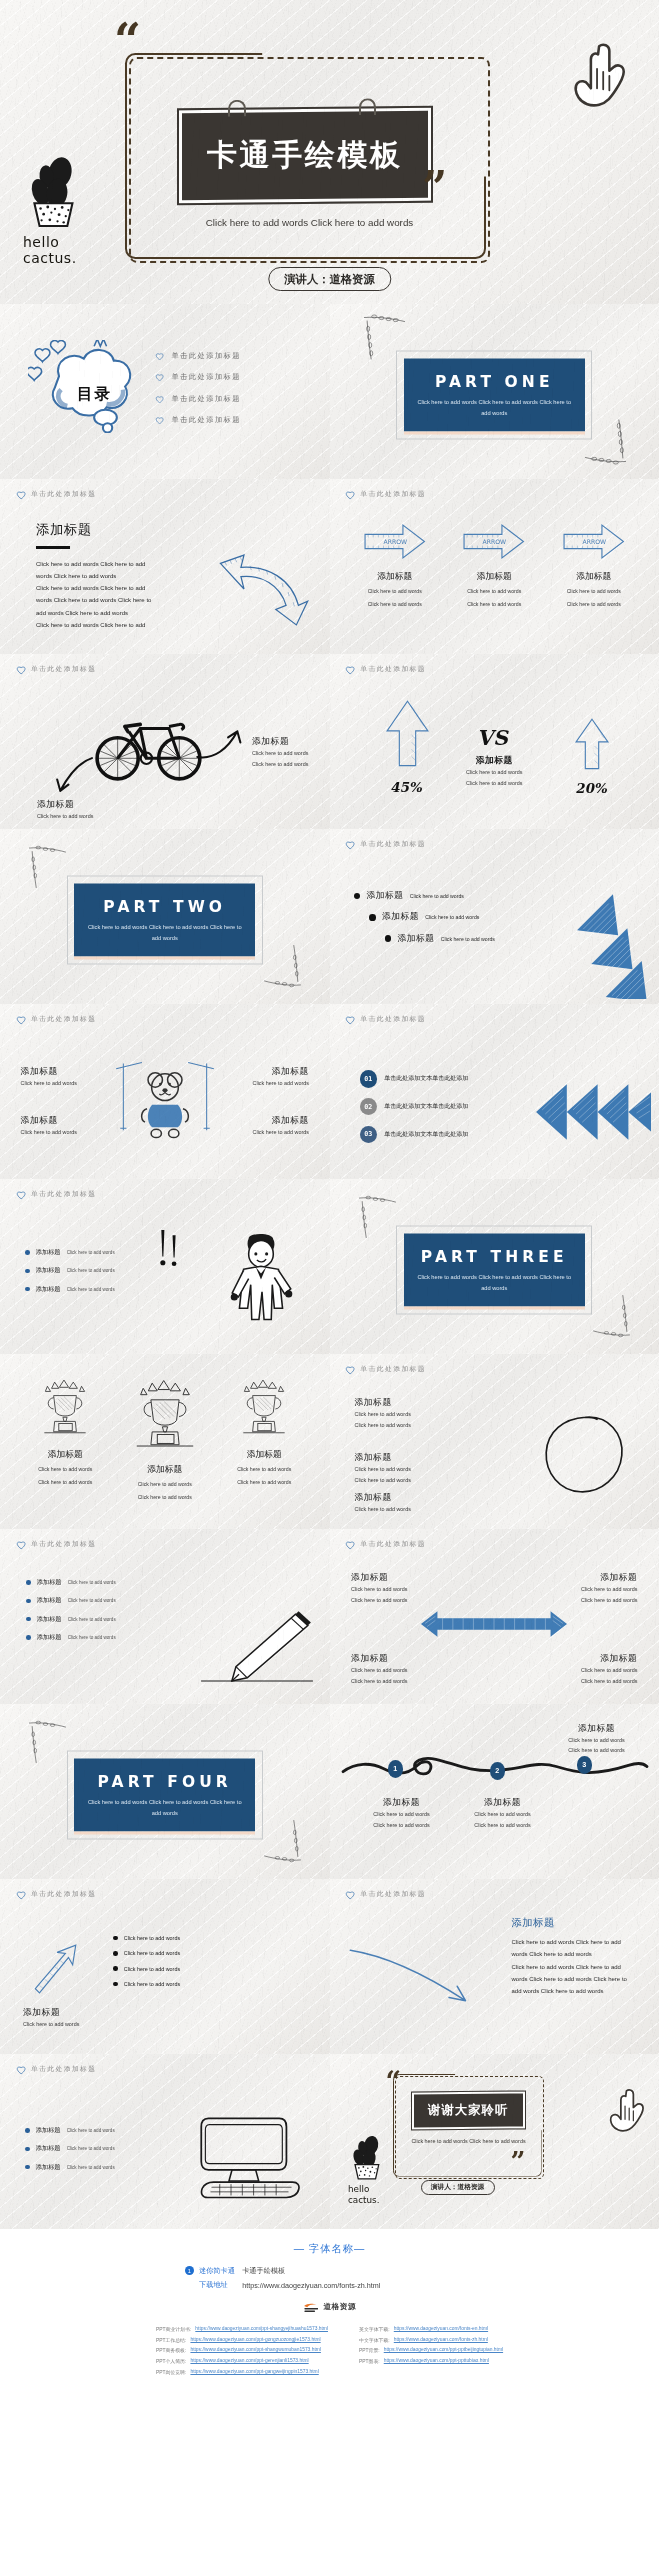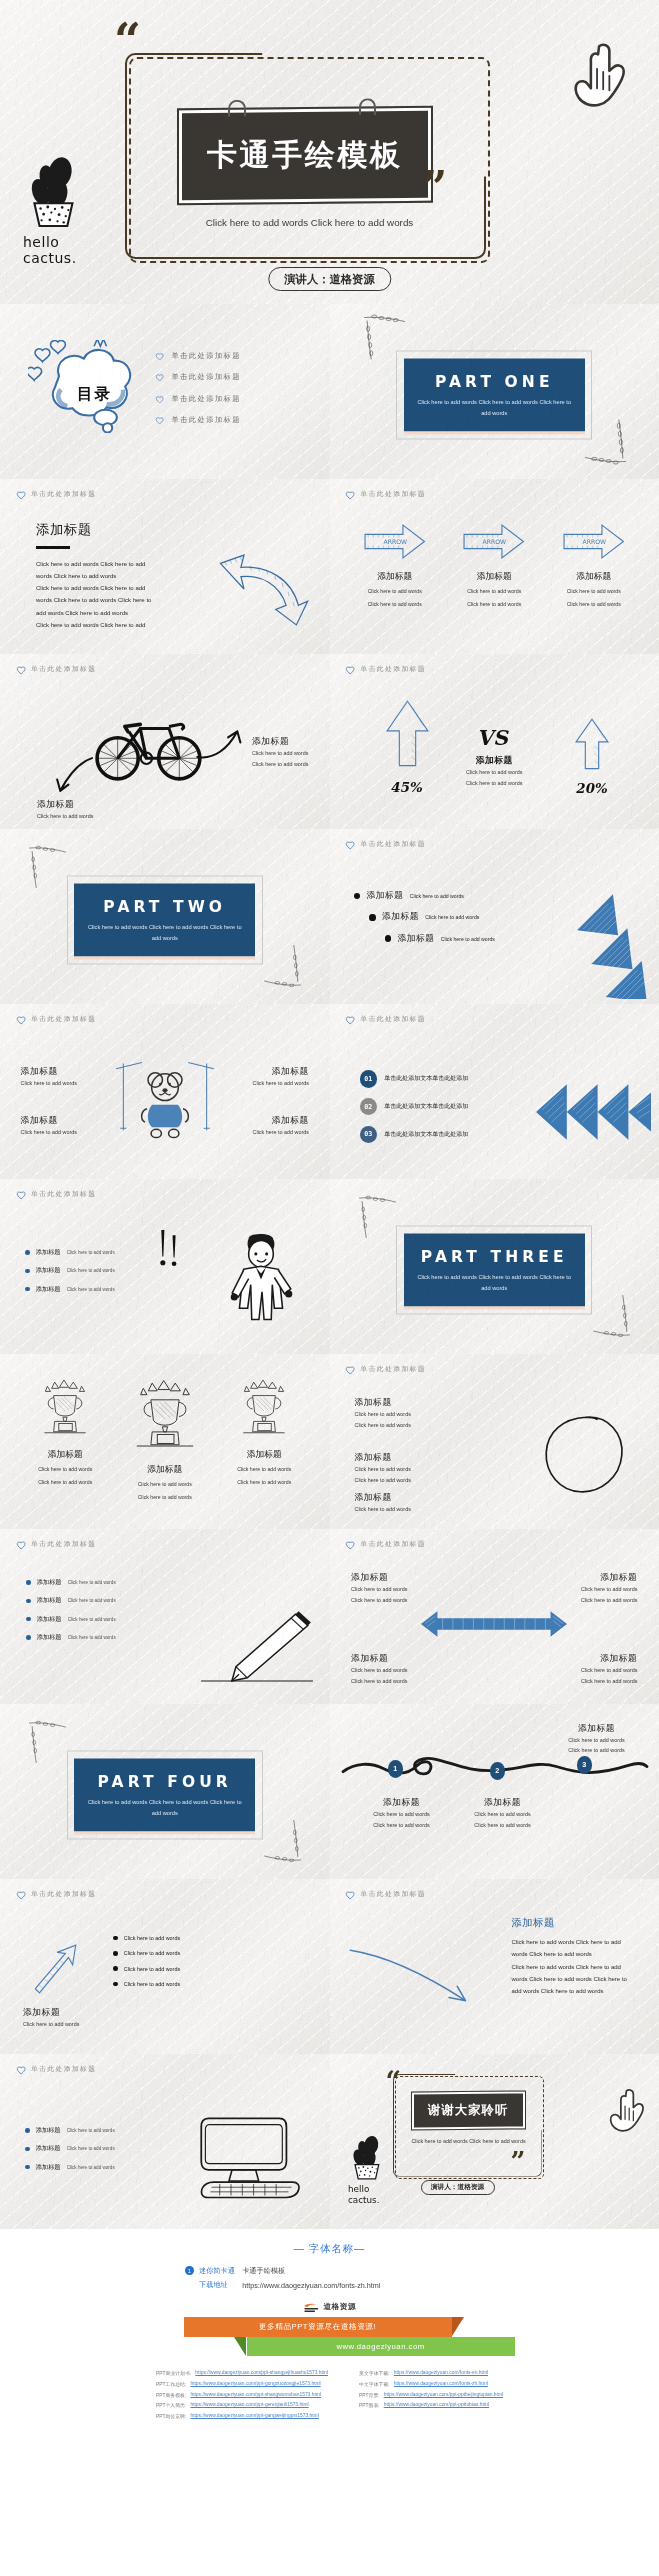--- a/index.html
+++ b/index.html
@@ -1172,24 +1172,20 @@
     </div>
 
     <div class="brand-row">
       <svg width="15.5" height="11.3" viewBox="0 0 30 22">
         <path d="M2 8 C8 2 20 2 26 6 C22 4 12 5 8 10 Z" fill="#e8762a"></path>
         <path d="M4 13 L28 13 M4 18 L22 18" stroke="#2f2f2f" stroke-width="3" stroke-linecap="round"></path>
       </svg>
       <span class="brand-txt">道格资源</span>
     </div>
 
-    <div class="ribbons">
-      <div class="ribbon-o">更多精品PPT资源尽在道格资源!</div>
-      <div class="ribbon-g">www.daogeziyuan.com</div>
-    </div>
 
     <div class="links">
       <div class="link-col">
         <div class="link-line">
             <span class="lk-lbl">PPT商业计划书:</span>
             <span class="lk-url">https://www.daogeziyuan.com/ppt-shangyejihuashu1573.html</span>
           </div>
         <div class="link-line">
             <span class="lk-lbl">PPT工作总结:</span>
             <span class="lk-url">https://www.daogeziyuan.com/ppt-gongzuozongjie1573.html</span>

